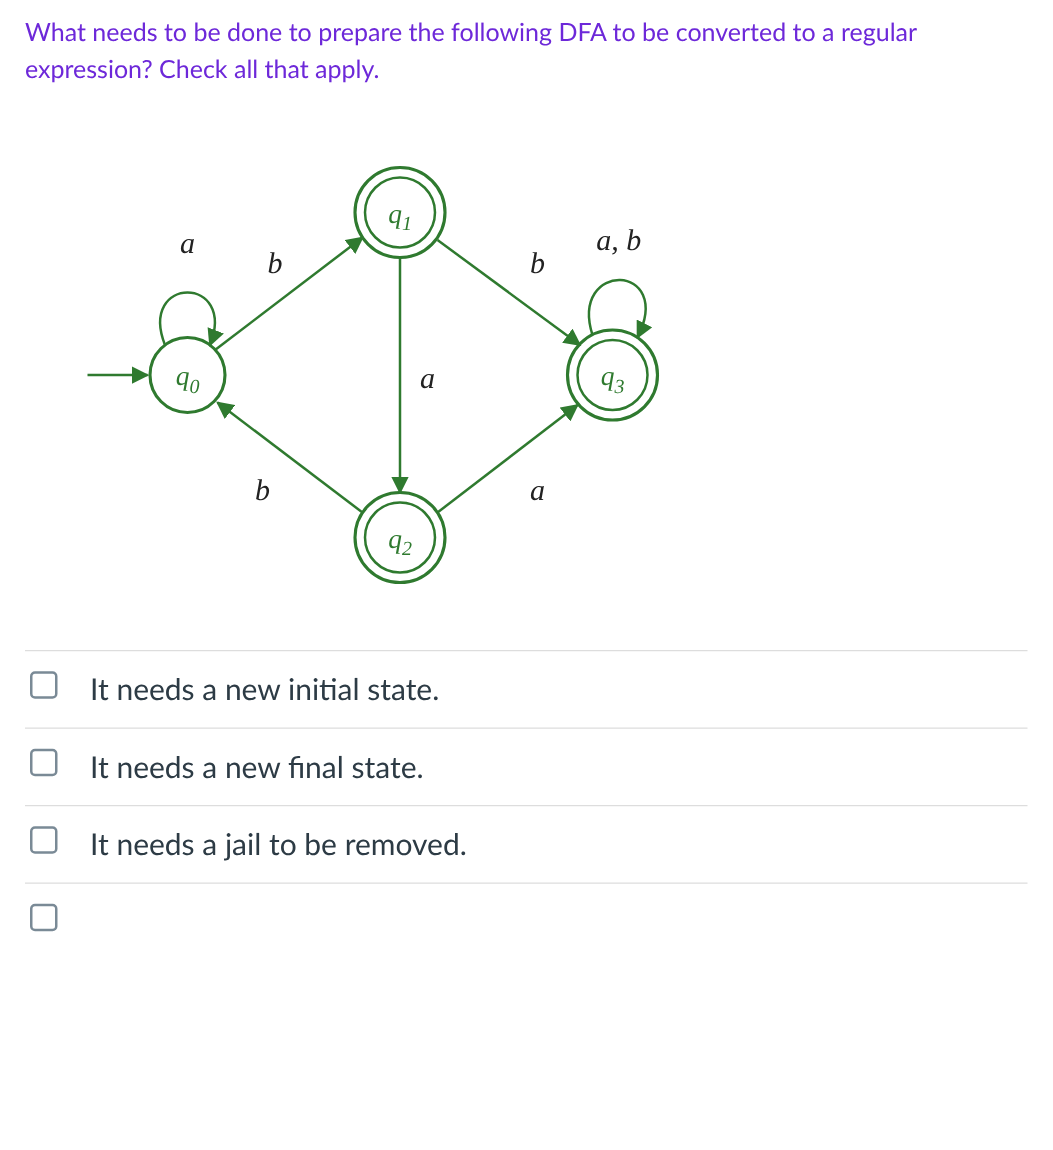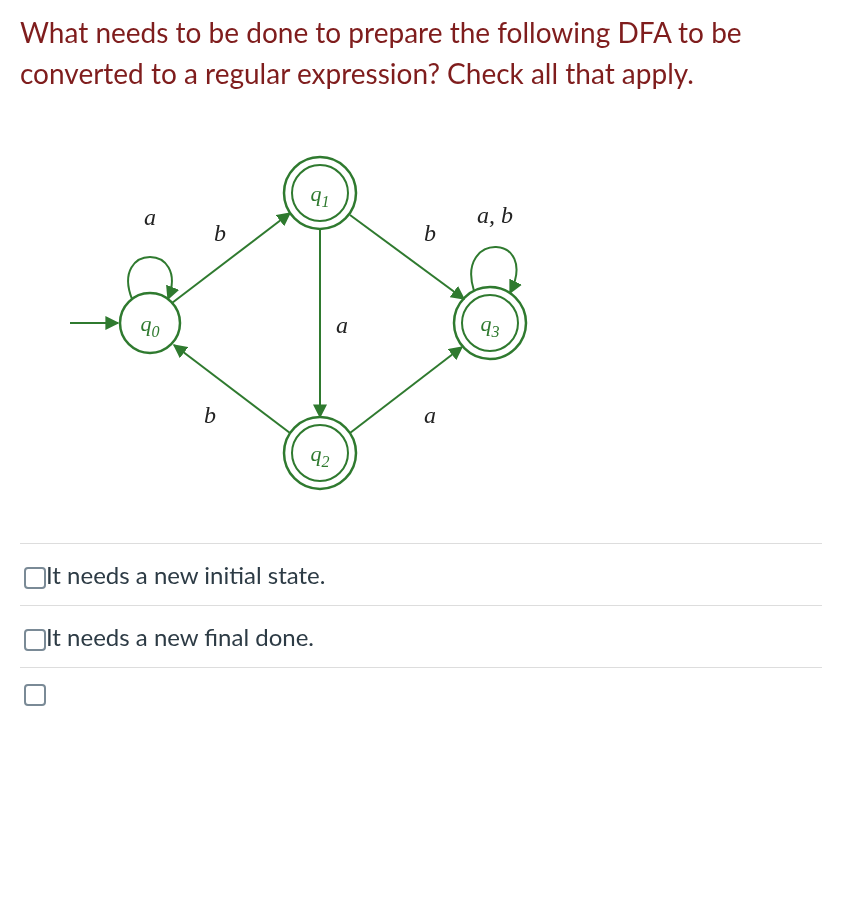--- a/index.html
+++ b/index.html
@@ -8,39 +8,39 @@
     padding: 0;
     width: 842px;
     font-family: "Lato", "Helvetica Neue", Arial, sans-serif;
     color: #2d3b45;
     background: #fff;
   }
   .container {
     padding: 12px 20px 20px 20px;
   }
   .question-text {
-    font-size: 28px;
+    font-size: 20px;
     line-height: 1.45;
-    color: #7f1d1d;
+    color: #6d28d9;
     margin: 0 0 20px 0;
   }
   .diagram-wrap {
     width: 100%;
     padding: 10px 0 30px 30px;
   }
   svg.diagram {
     display: block;
   }
   .options {
     border-top: 1px solid #ddd;
   }
   .option {
     display: flex;
-    align-items: flex-end;
-    gap: 0;
+    align-items: flex-start;
+    gap: 26px;
     padding: 16px 4px;
     border-bottom: 1px solid #ddd;
     font-size: 24px;
     color: #2d3b45;
   }
   .option:last-child {
     border-bottom: none;
   }
   .checkbox {
     appearance: none;
@@ -142,20 +142,24 @@
     </svg>
   </div>
 
   <div class="options">
     <div class="option">
       <input type="checkbox" class="checkbox" id="opt1" style="">
       <label for="opt1" class="opt-label">It needs a new initial state.</label>
     </div>
     <div class="option">
       <input type="checkbox" class="checkbox" id="opt2" style="">
-      <label for="opt2" class="opt-label">It needs a new final done.</label>
+      <label for="opt2" class="opt-label">It needs a new final state.</label>
+    </div>
+    <div class="option">
+      <input type="checkbox" class="checkbox" id="opt3" style="">
+      <label for="opt3" class="opt-label">It needs a jail to be removed.</label>
     </div>
     <div class="option">
       <input type="checkbox" class="checkbox" id="opt4" style="">
     </div>
   </div>
 
 </div>
 
 </body></html>

